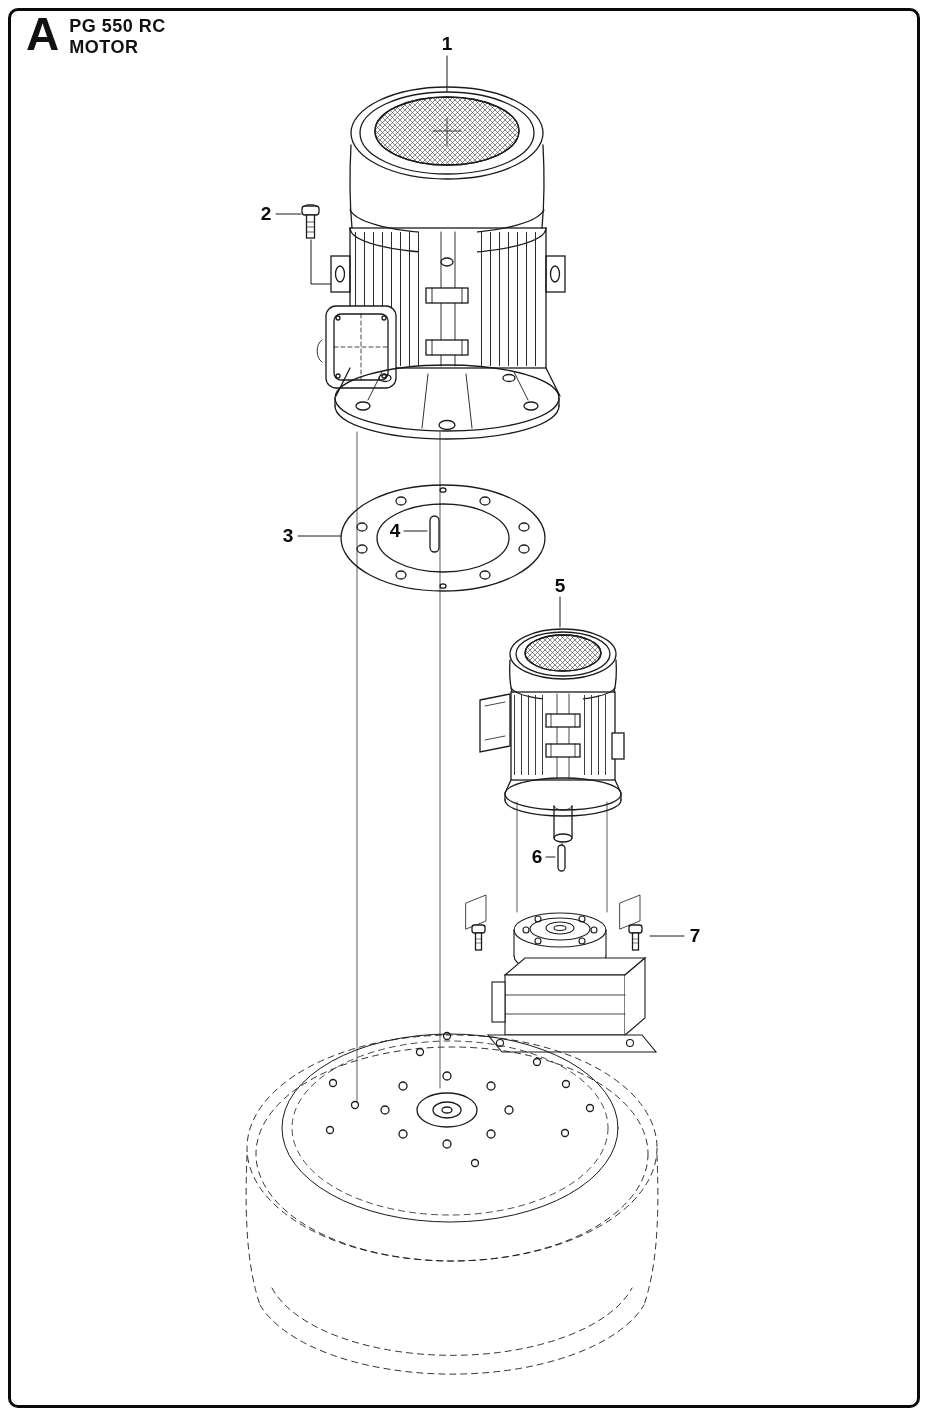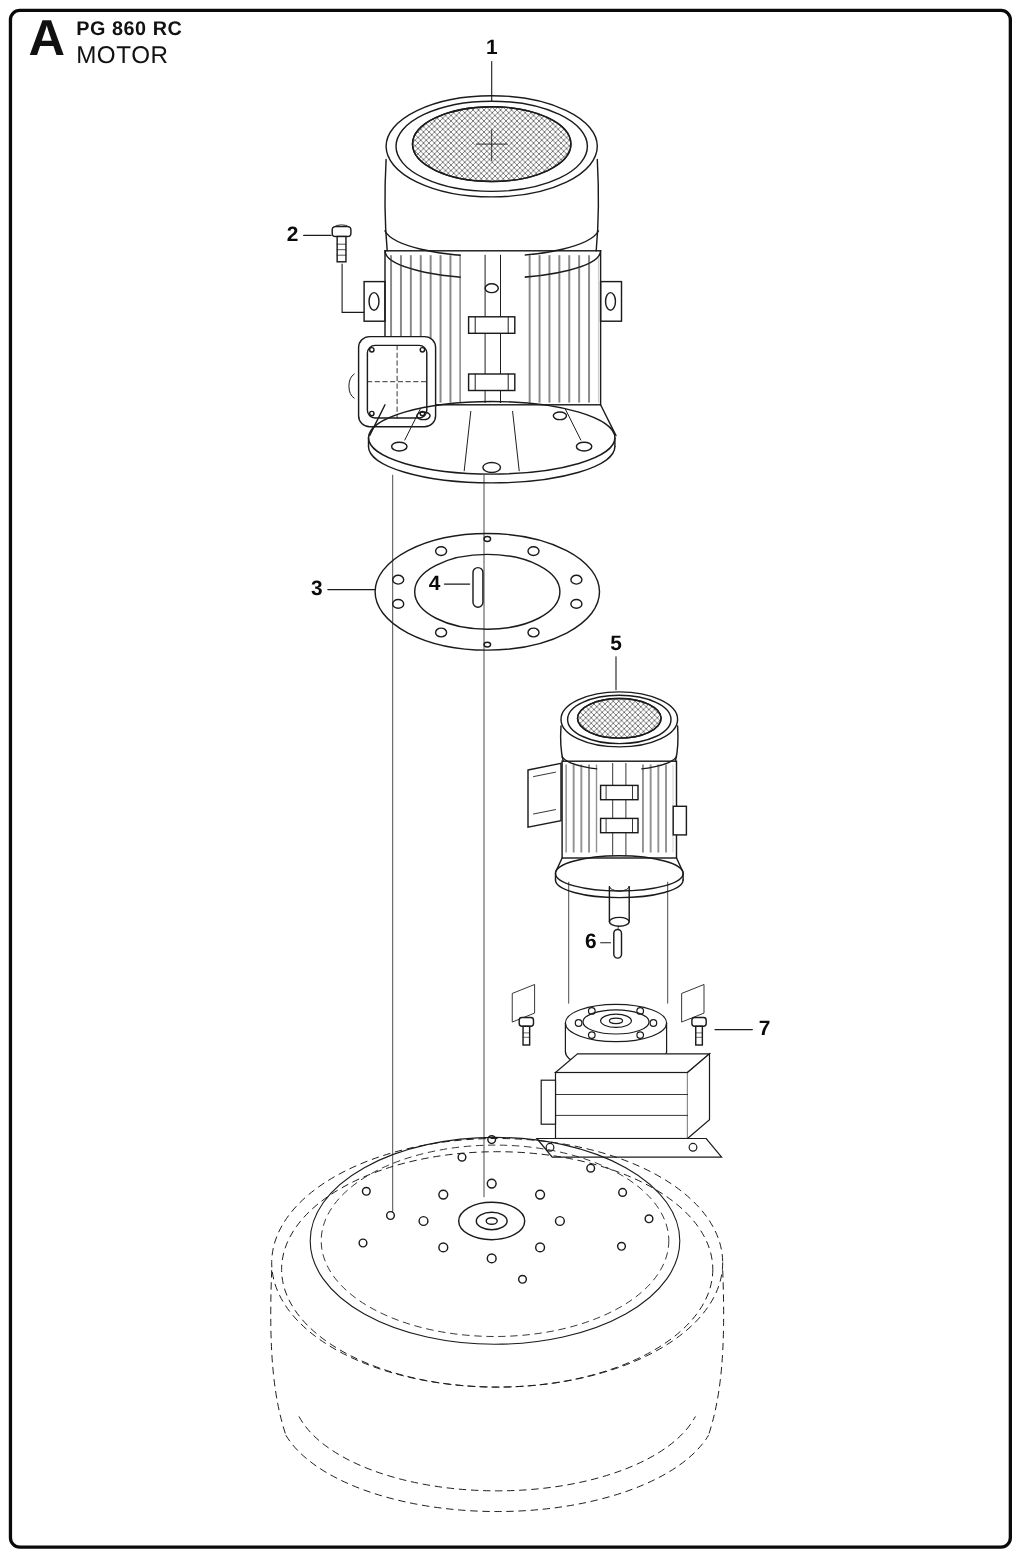--- a/index.html
+++ b/index.html
@@ -12,38 +12,38 @@
     pointer-events:none;
   }
   .header{
     position:absolute;top:14px;left:26px;display:flex;align-items:flex-start;gap:10px;
   }
   .section-letter{
     font-size:46px;font-weight:bold;line-height:0.9;letter-spacing:0;
   }
   .title-block{display:flex;flex-direction:column;margin-top:2px;}
   .model{font-size:18px;font-weight:bold;letter-spacing:0.5px;line-height:1.15;}
-  .sheet-title{font-size:22px;font-weight:normal;letter-spacing:0.5px;line-height:1.15;}
+  .sheet-title{font-size:18px;font-weight:bold;letter-spacing:0.5px;line-height:1.15;}
   .diagram-svg{position:absolute;left:0;top:0;width:928px;height:1416px;}
   .callout{
     position:absolute;transform:translate(-50%,-50%);
     font-size:19px;font-weight:bold;color:#0a0a0a;
   }
 </style>
 </head>
 <body>
 
 <div class="page">
 
   <div class="frame"></div>
 
   <div class="header">
     <div class="section-letter">A</div>
     <div class="title-block">
-      <div class="model">PG 860 RC</div>
+      <div class="model">PG 550 RC</div>
       <div class="sheet-title">MOTOR</div>
     </div>
   </div>
 
   <svg class="diagram-svg" viewBox="0 0 928 1416" xmlns="http://www.w3.org/2000/svg" fill="none" stroke="#1b1b1b" stroke-width="1.3" stroke-linecap="round">
 
     <defs>
       <pattern id="mesh" width="5" height="5" patternUnits="userSpaceOnUse">
         <path d="M0,0 l5,5 M5,0 l-5,5" stroke="#3a3a3a" stroke-width="0.6"></path>
       </pattern>

